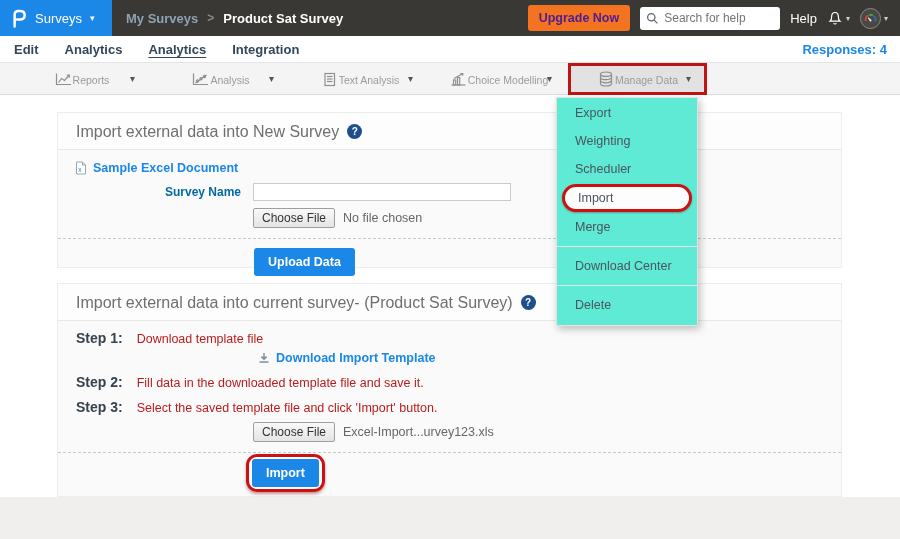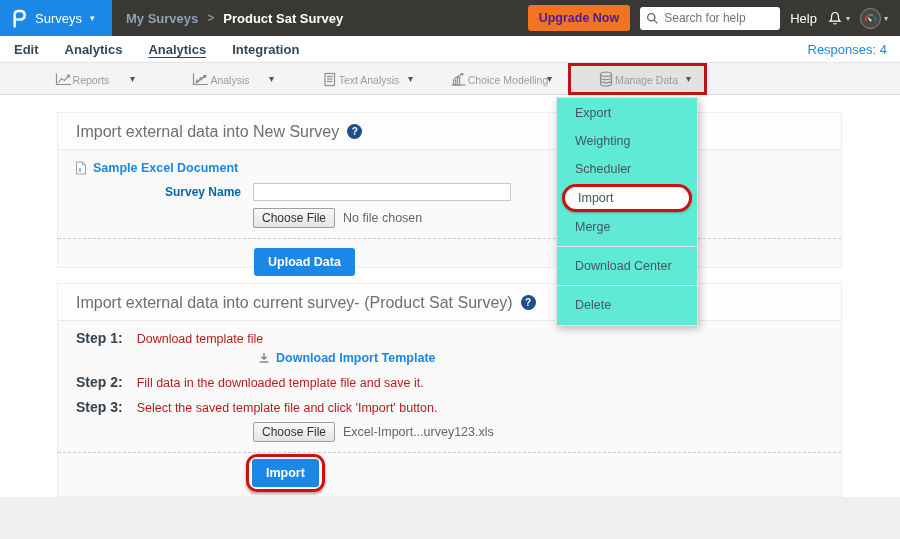--- a/index.html
+++ b/index.html
@@ -25,21 +25,21 @@
   .search-box input { border:none; outline:none; font-size:12px; color:#444; width:110px; font-family:"Liberation Sans",sans-serif; background:transparent; }
   .help-label { color:#fff; font-size:13px; cursor:pointer; }
   .icon-caret { color:#cfcfcb; font-size:8px; }
   .bell-wrap, .avatar-wrap { display:flex; align-items:center; gap:3px; cursor:pointer; }
   .avatar { width:21px; height:21px; border-radius:50%; background:#4a4843; border:1px solid #8b8b86; display:flex; align-items:center; justify-content:center; }
   
   .subnav { position:absolute; top:36px; left:0; width:900px; height:27px; background:#fff; border-bottom:1px solid #e4e4e4; display:flex; align-items:center; z-index:55; }
   .subnav-items { display:flex; gap:26px; padding-left:14px; flex:1; }
   .subnav-item { font-size:13px; font-weight:bold; color:#33475b; cursor:pointer; }
   .subnav-item.active { text-decoration:underline; text-underline-offset:3px; }
-  .responses { font-size:13px; font-weight:normal; color:#1b87e6; padding-right:13px;text-align:center; }
+  .responses { font-size:13px; font-weight:bold; color:#1b87e6; padding-right:13px;text-align:center; }
   
   .toolbar { position:absolute; top:63px; left:0; width:900px; height:32px; background:#f4f4f4; border-bottom:1px solid #dcdcdc; z-index:40; }
   .toolbar-row { position:absolute; left:12px; top:0; height:32px; display:flex; }
   .tool-cell { width:139px; height:32px; position:relative; display:flex; flex-direction:row; align-items:center; justify-content:center; cursor:pointer; }
   .tool-cell .t-icon { height:15px; display:flex; align-items:flex-end; }
   .tool-label { font-size:10.5px; color:#9b9b9b; margin-top:1px; }
   .tool-caret { position:absolute; right:16px; top:10px; color:#555; font-size:10px; }
   .tool-cell.selected { background:#e2e2e2; border:3px solid #c01414; }
   .tool-cell.selected .tool-caret { right:13px; top:7px; }
   svg.tool-svg { stroke:#8f8f8f; fill:none; stroke-width:1.2; }

